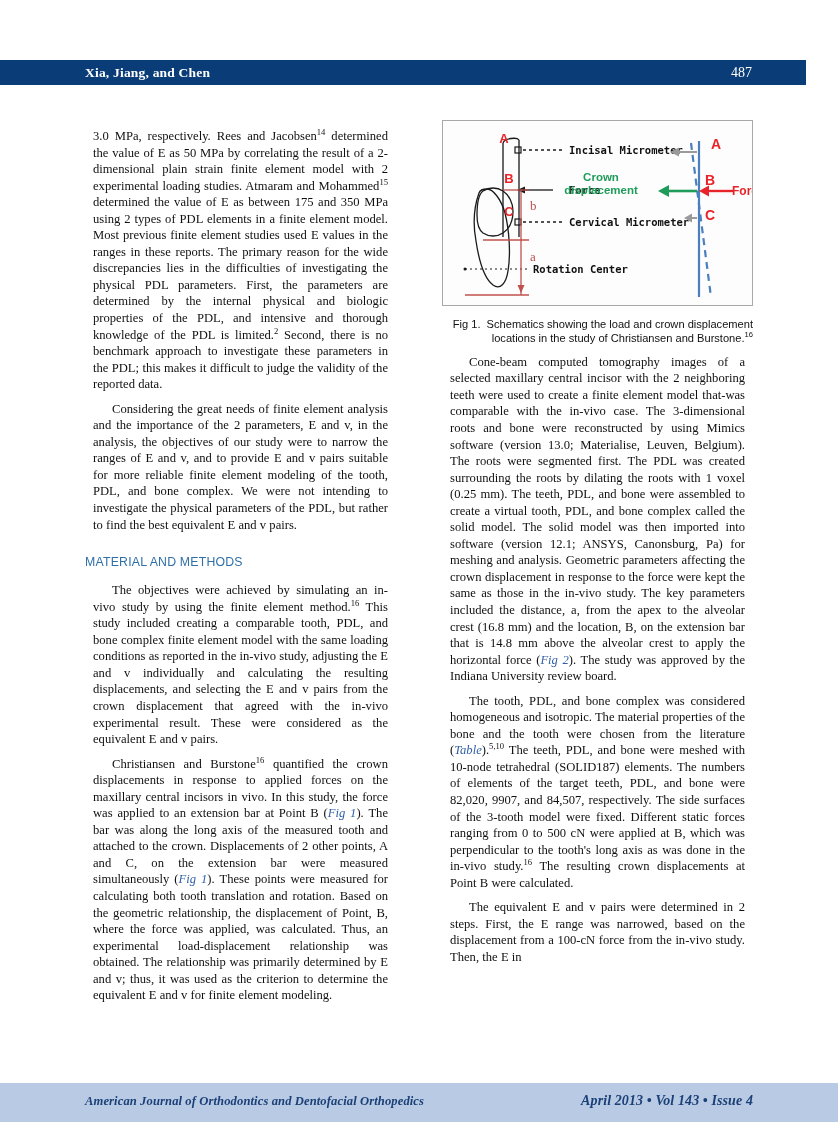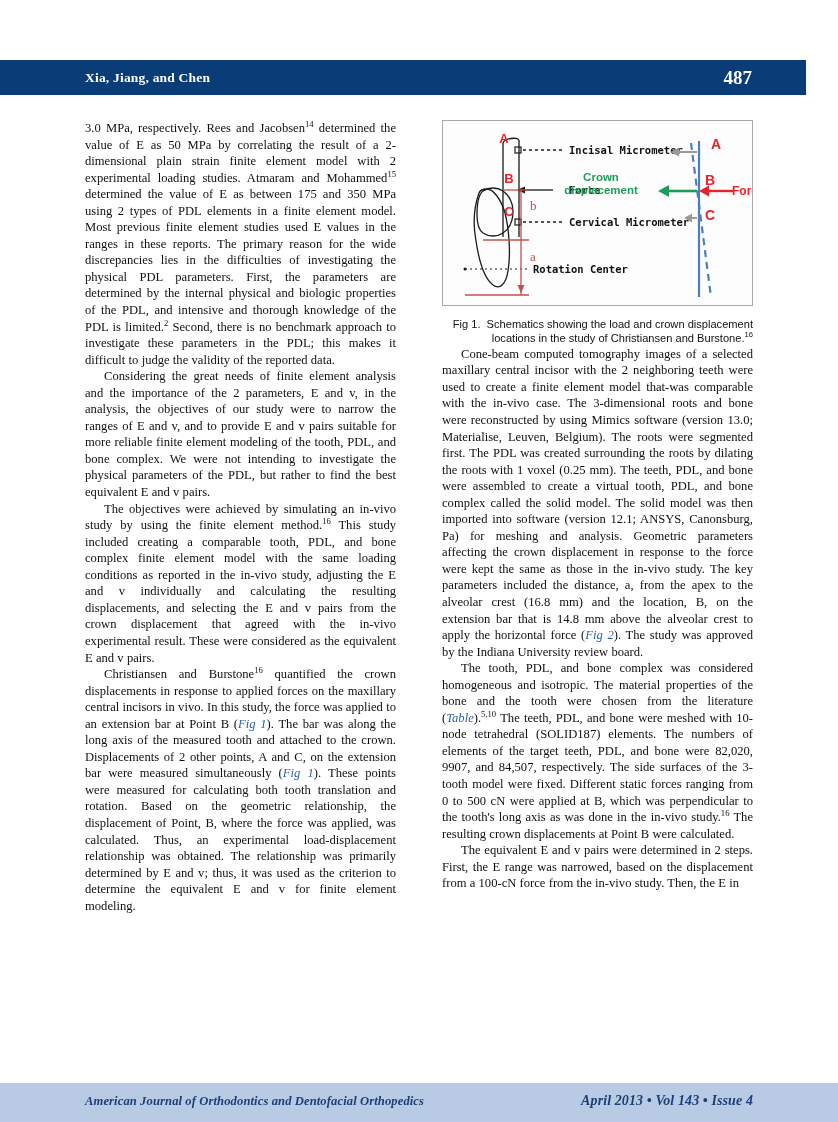--- a/index.html
+++ b/index.html
@@ -14,61 +14,61 @@
     overflow: hidden;
     position: relative;
   }
 
   
   .runhead {
     position: absolute;
     left: 0;
     top: 60px;
     width: 806px;
-    height: 35px;
+    height: 25px;
     background: #0a3d77;
     display: flex;
     align-items: center;
     justify-content: space-between;
     box-sizing: border-box;
     padding: 0 54px 0 85px;
     gap: 44px;
   }
   .runhead-authors {
     color: #ffffff;
     font-family: "Liberation Serif", serif;
     font-size: 13.5px;
     font-weight: bold;
     letter-spacing: 0.2px;
   }
   .runhead-page {
     color: #ffffff;
     font-family: "Liberation Serif", serif;
-    font-size: 19px;
-    font-weight: bold;
+    font-size: 14px;
+    font-weight: normal;
   }
 
   
   .page-body {
     position: absolute;
     left: 85px;
     top: 120px;
     width: 668px;
     height: 950px;
   }
   .col {
     position: absolute;
     top: 0;
     width: 311px;
   }
   .col-left  { left: 0; }
   .col-right { left: 357px; }
 
   p.para {
-    margin: 0;
+    margin: 8px;
     font-size: 12.6px;
     line-height: 16.55px;
     text-align: justify;
     text-indent: 19px;
     color: #101010;
     hyphens: none;
     word-spacing: 0.1px;
   }
   p.para.noindent { text-indent: 0; }
 
@@ -162,20 +162,21 @@
   <span class="runhead-page">487</span>
 </div>
 
 <div class="page-body">
 
   <div class="col col-left">
     <div id="lc-paras">
         <p class="para noindent">3.0 MPa, respectively. Rees and Jacobsen<sup>14</sup> determined the value of E as 50 MPa by correlating the result of a 2-dimensional plain strain finite element model with 2 experimental loading studies. Atmaram and Mohammed<sup>15</sup> determined the value of E as between 175 and 350 MPa using 2 types of PDL elements in a finite element model. Most previous finite element studies used E values in the ranges in these reports. The primary reason for the wide discrepancies lies in the difficulties of investigating the physical PDL parameters. First, the parameters are determined by the internal physical and biologic properties of the PDL, and intensive and thorough knowledge of the PDL is limited.<sup>2</sup> Second, there is no benchmark approach to investigate these parameters in the PDL; this makes it difficult to judge the validity of the reported data.</p>
         <p class="para">Considering the great needs of finite element analysis and the importance of the 2 parameters, E and v, in the analysis, the objectives of our study were to narrow the ranges of E and v, and to provide E and v pairs suitable for more reliable finite element modeling of the tooth, PDL, and bone complex. We were not intending to investigate the physical parameters of the PDL, but rather to find the best equivalent E and v pairs.</p>
       </div>
+    <h2 class="section-head">MATERIAL AND METHODS</h2>
     <div id="lc-paras2">
         <p class="para">The objectives were achieved by simulating an in-vivo study by using the finite element method.<sup>16</sup> This study included creating a comparable tooth, PDL, and bone complex finite element model with the same loading conditions as reported in the in-vivo study, adjusting the E and v individually and calculating the resulting displacements, and selecting the E and v pairs from the crown displacement that agreed with the in-vivo experimental result. These were considered as the equivalent E and v pairs.</p>
         <p class="para">Christiansen and Burstone<sup>16</sup> quantified the crown displacements in response to applied forces on the maxillary central incisors in vivo. In this study, the force was applied to an extension bar at Point B (<span class="xref">Fig 1</span>). The bar was along the long axis of the measured tooth and attached to the crown. Displacements of 2 other points, A and C, on the extension bar were measured simultaneously (<span class="xref">Fig 1</span>). These points were measured for calculating both tooth translation and rotation. Based on the geometric relationship, the displacement of Point, B, where the force was applied, was calculated. Thus, an experimental load-displacement relationship was obtained. The relationship was primarily determined by E and v; thus, it was used as the criterion to determine the equivalent E and v for finite element modeling.</p>
       </div>
   </div>
 
   <div class="col col-right">
 
     <div class="figure-block">
       <div class="figure-frame">

